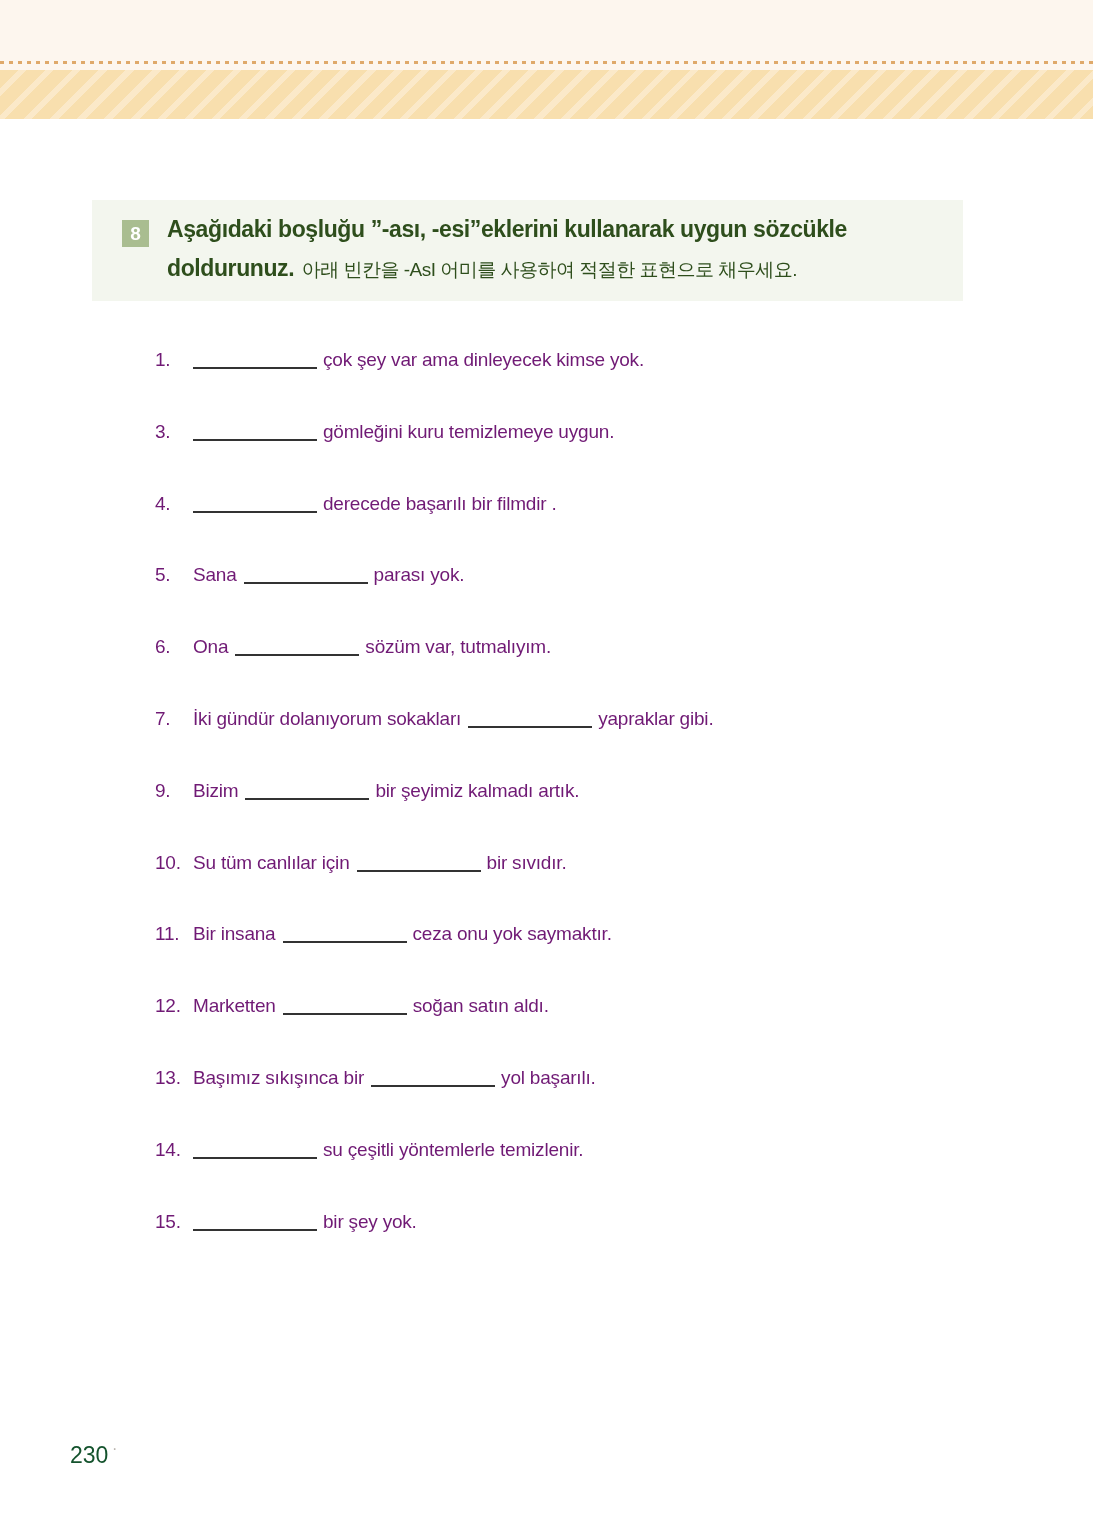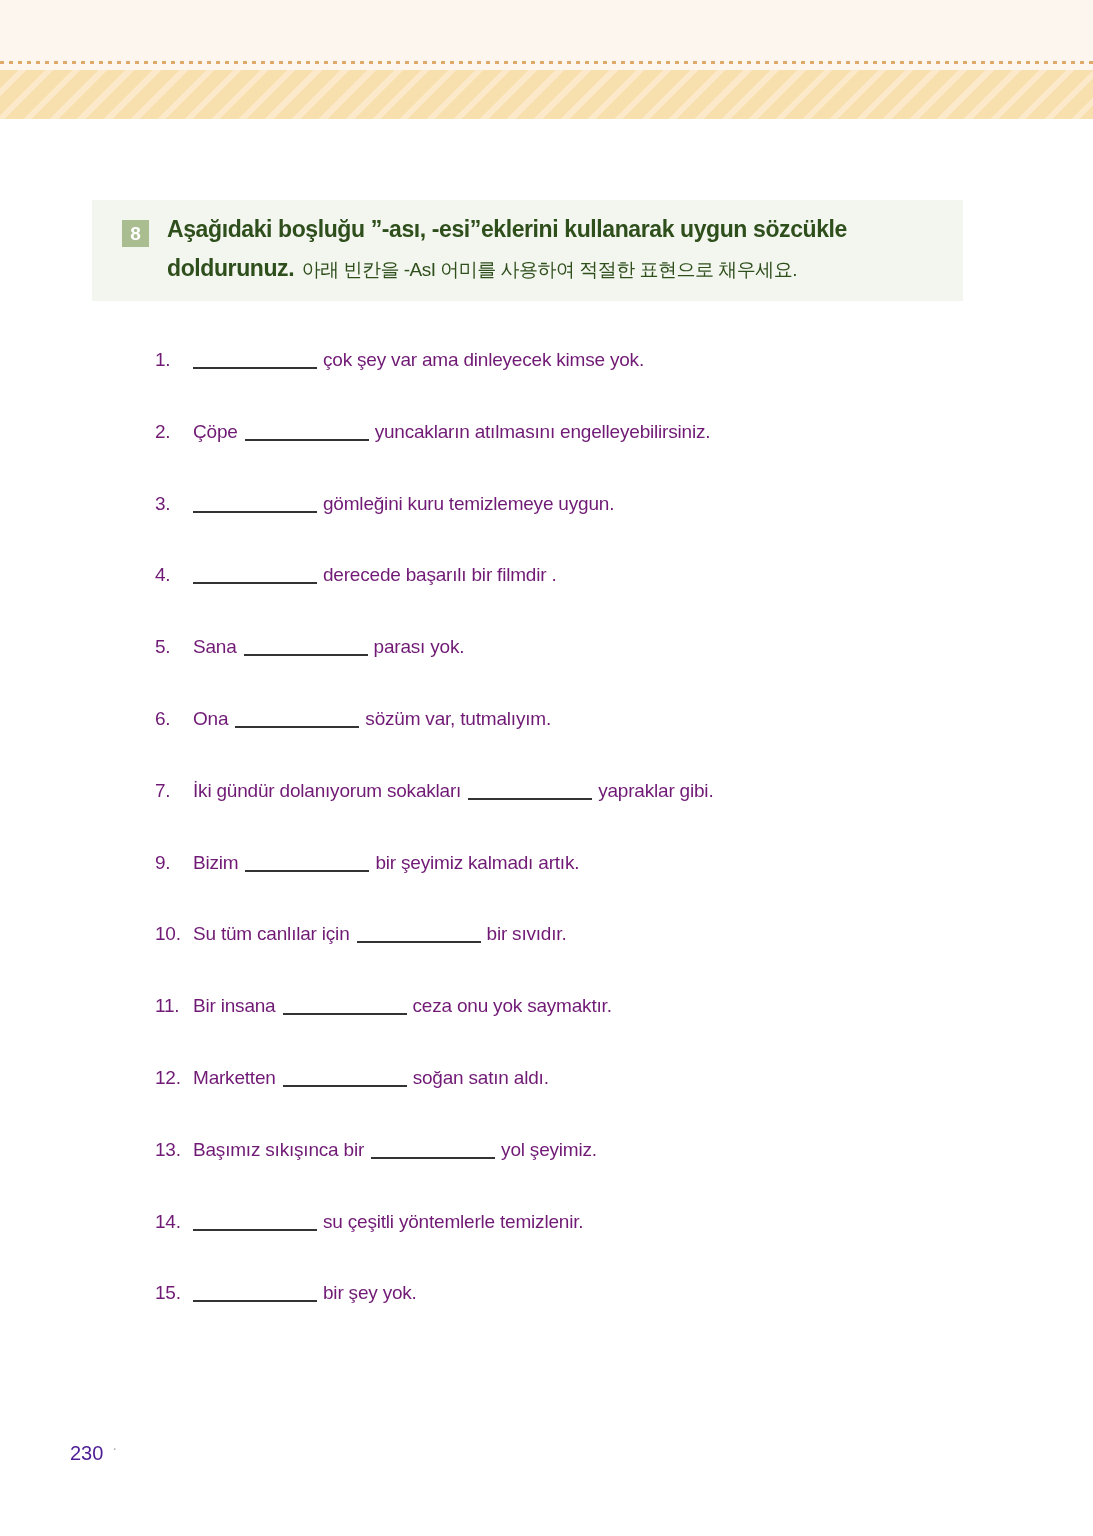--- a/index.html
+++ b/index.html
@@ -107,22 +107,22 @@
     vertical-align: baseline;
     margin-right: 6px;
     transform: translateY(3px);
   }
   .pretext { margin-right: 7px; }
 
   
   .page-number {
     position: absolute;
     left: 70px; top: 1442px;
-    font-size: 20px;
-    color: #4c1d95;
+    font-size: 23px;
+    color: #14532d;
   }
   .page-number-dot {
     position: absolute;
     left: 112px; top: 1440px;
     font-size: 16px;
     color: #b9b4ae;
   }
 </style>
 </head>
 <body>
@@ -136,31 +136,30 @@
   <div class="header-box">
     <div class="badge">8</div>
     <div class="header-title">
       <span class="title-tr">Aşağıdaki boşluğu ”-ası, -esi”eklerini kullanarak uygun sözcükle doldurunuz.</span>
       <span class="subtitle-ko">아래 빈칸을 -AsI 어미를 사용하여 적절한 표현으로 채우세요.</span>
     </div>
   </div>
 
   <div class="list">
       <div class="item"><span class="item-num">1.</span><span class="blank"></span><span>çok şey var ama dinleyecek kimse yok.</span></div>
-      <div class="item"><span class="item-num">2.</span><span class="pretext">Çöpe</span><span class="blank"></span><span>yuncakların atılmasını engelleyebilirsiniz.</span></div>
       <div class="item"><span class="item-num">3.</span><span class="blank"></span><span>gömleğini kuru temizlemeye uygun.</span></div>
       <div class="item"><span class="item-num">4.</span><span class="blank"></span><span>derecede başarılı bir filmdir .</span></div>
       <div class="item"><span class="item-num">5.</span><span class="pretext">Sana</span><span class="blank"></span><span>parası yok.</span></div>
       <div class="item"><span class="item-num">6.</span><span class="pretext">Ona</span><span class="blank"></span><span>sözüm var, tutmalıyım.</span></div>
       <div class="item"><span class="item-num">7.</span><span class="pretext">İki gündür dolanıyorum sokakları</span><span class="blank"></span><span>yapraklar gibi.</span></div>
       <div class="item"><span class="item-num">9.</span><span class="pretext">Bizim</span><span class="blank"></span><span>bir şeyimiz kalmadı artık.</span></div>
       <div class="item"><span class="item-num">10.</span><span class="pretext">Su tüm canlılar için</span><span class="blank"></span><span>bir sıvıdır.</span></div>
       <div class="item"><span class="item-num">11.</span><span class="pretext">Bir insana</span><span class="blank"></span><span>ceza onu yok saymaktır.</span></div>
       <div class="item"><span class="item-num">12.</span><span class="pretext">Marketten</span><span class="blank"></span><span>soğan satın aldı.</span></div>
-      <div class="item"><span class="item-num">13.</span><span class="pretext">Başımız sıkışınca bir</span><span class="blank"></span><span>yol şeyimiz.</span></div>
+      <div class="item"><span class="item-num">13.</span><span class="pretext">Başımız sıkışınca bir</span><span class="blank"></span><span>yol başarılı.</span></div>
       <div class="item"><span class="item-num">14.</span><span class="blank"></span><span>su çeşitli yöntemlerle temizlenir.</span></div>
       <div class="item"><span class="item-num">15.</span><span class="blank"></span><span>bir şey yok.</span></div>
     </div>
 
   <div class="page-number">230</div>
   <div class="page-number-dot">·</div>
 
 </div>
 
 </body></html>

